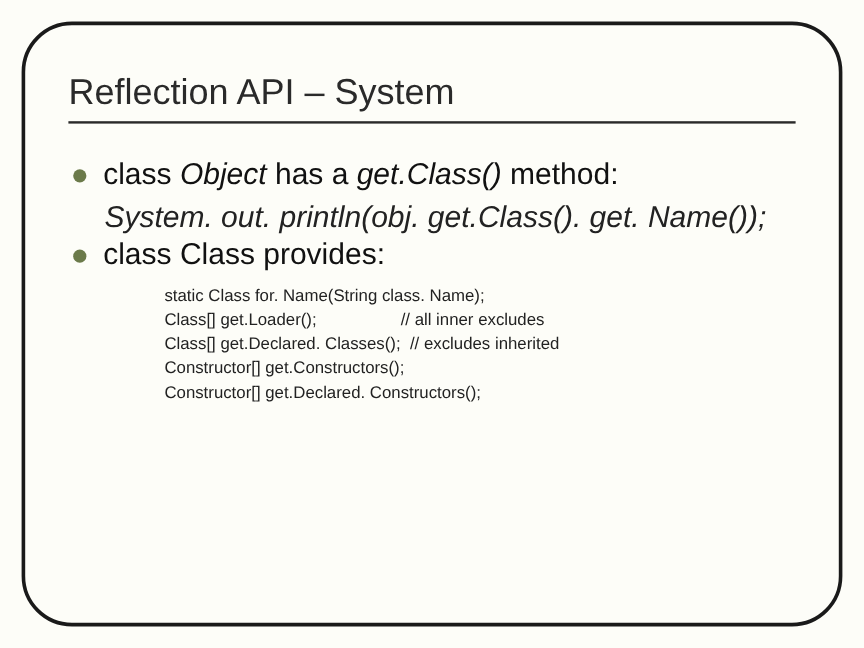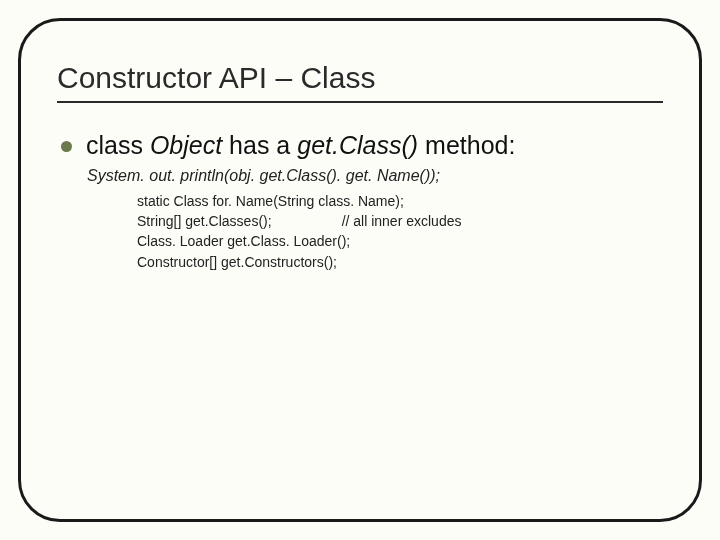--- a/index.html
+++ b/index.html
@@ -48,51 +48,56 @@
   }
   .bullet-text {
     font-size: 25px;
     color: #111;
     line-height: 1.35;
   }
   .italic { font-style: italic; }
   .sub-line {
     font-family: "Trebuchet MS", "Arial", sans-serif;
     font-style: italic;
-    font-size: 16px;
+    font-size: 25px;
     color: #222;
     margin-left: 30px;
   }
   .method-block {
     font-family: "Trebuchet MS", "Arial", sans-serif;
     font-size: 14px;
     color: #222;
     margin-left: 80px;
     line-height: 1.45;
     margin-top: 6px;
   }
   .method-line { white-space: pre; }
 </style>
 </head>
 <body>
 
 <div class="slide-frame">
 
-  <h1 class="title">Constructor API – Class</h1>
+  <h1 class="title">Reflection API – System</h1>
 
   <div class="bullet-row">
     <div class="bullet-dot"></div>
     <div class="bullet-text">
       <span>class </span><span class="italic">Object</span><span> has a </span><span class="italic">get.Class()</span><span> method:</span>
     </div>
   </div>
 
   <div class="sub-line">System. out. println(obj. get.Class(). get. Name());</div>
 
+  <div class="bullet-row">
+    <div class="bullet-dot"></div>
+    <div class="bullet-text">class Class provides:</div>
+  </div>
 
   <div class="method-block">
     <div class="method-line">static Class for. Name(String class. Name);</div>
-    <div class="method-line"><span>String[] get.Classes();</span>                  <span>// all inner excludes</span></div>
-    <div class="method-line">Class. Loader get.Class. Loader();</div>
+    <div class="method-line"><span>Class[] get.Loader();</span>                  <span>// all inner excludes</span></div>
+    <div class="method-line">Class[] get.Declared. Classes();  // excludes inherited</div>
     <div class="method-line">Constructor[] get.Constructors();</div>
+    <div class="method-line">Constructor[] get.Declared. Constructors();</div>
   </div>
 
 </div>
 
 </body></html>

